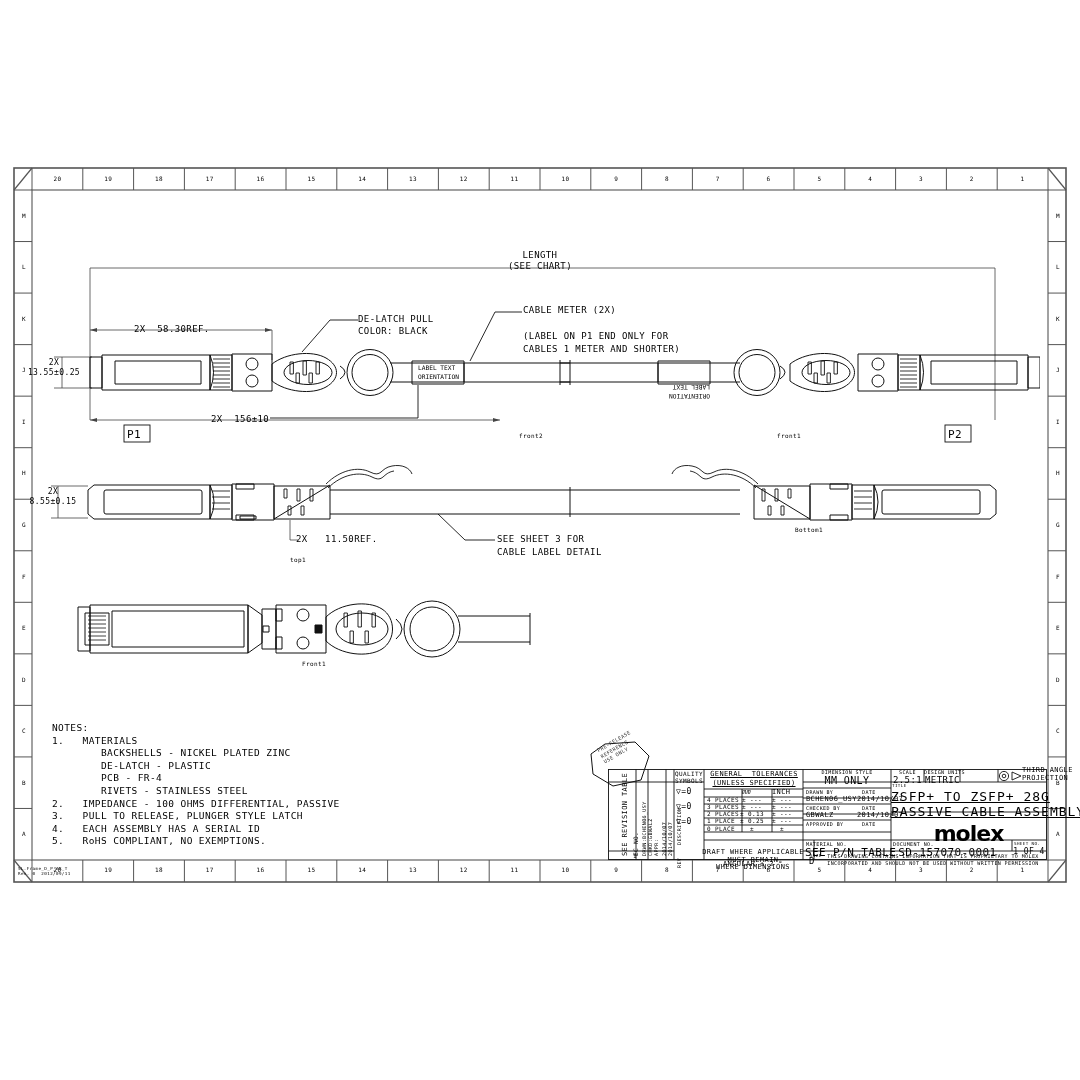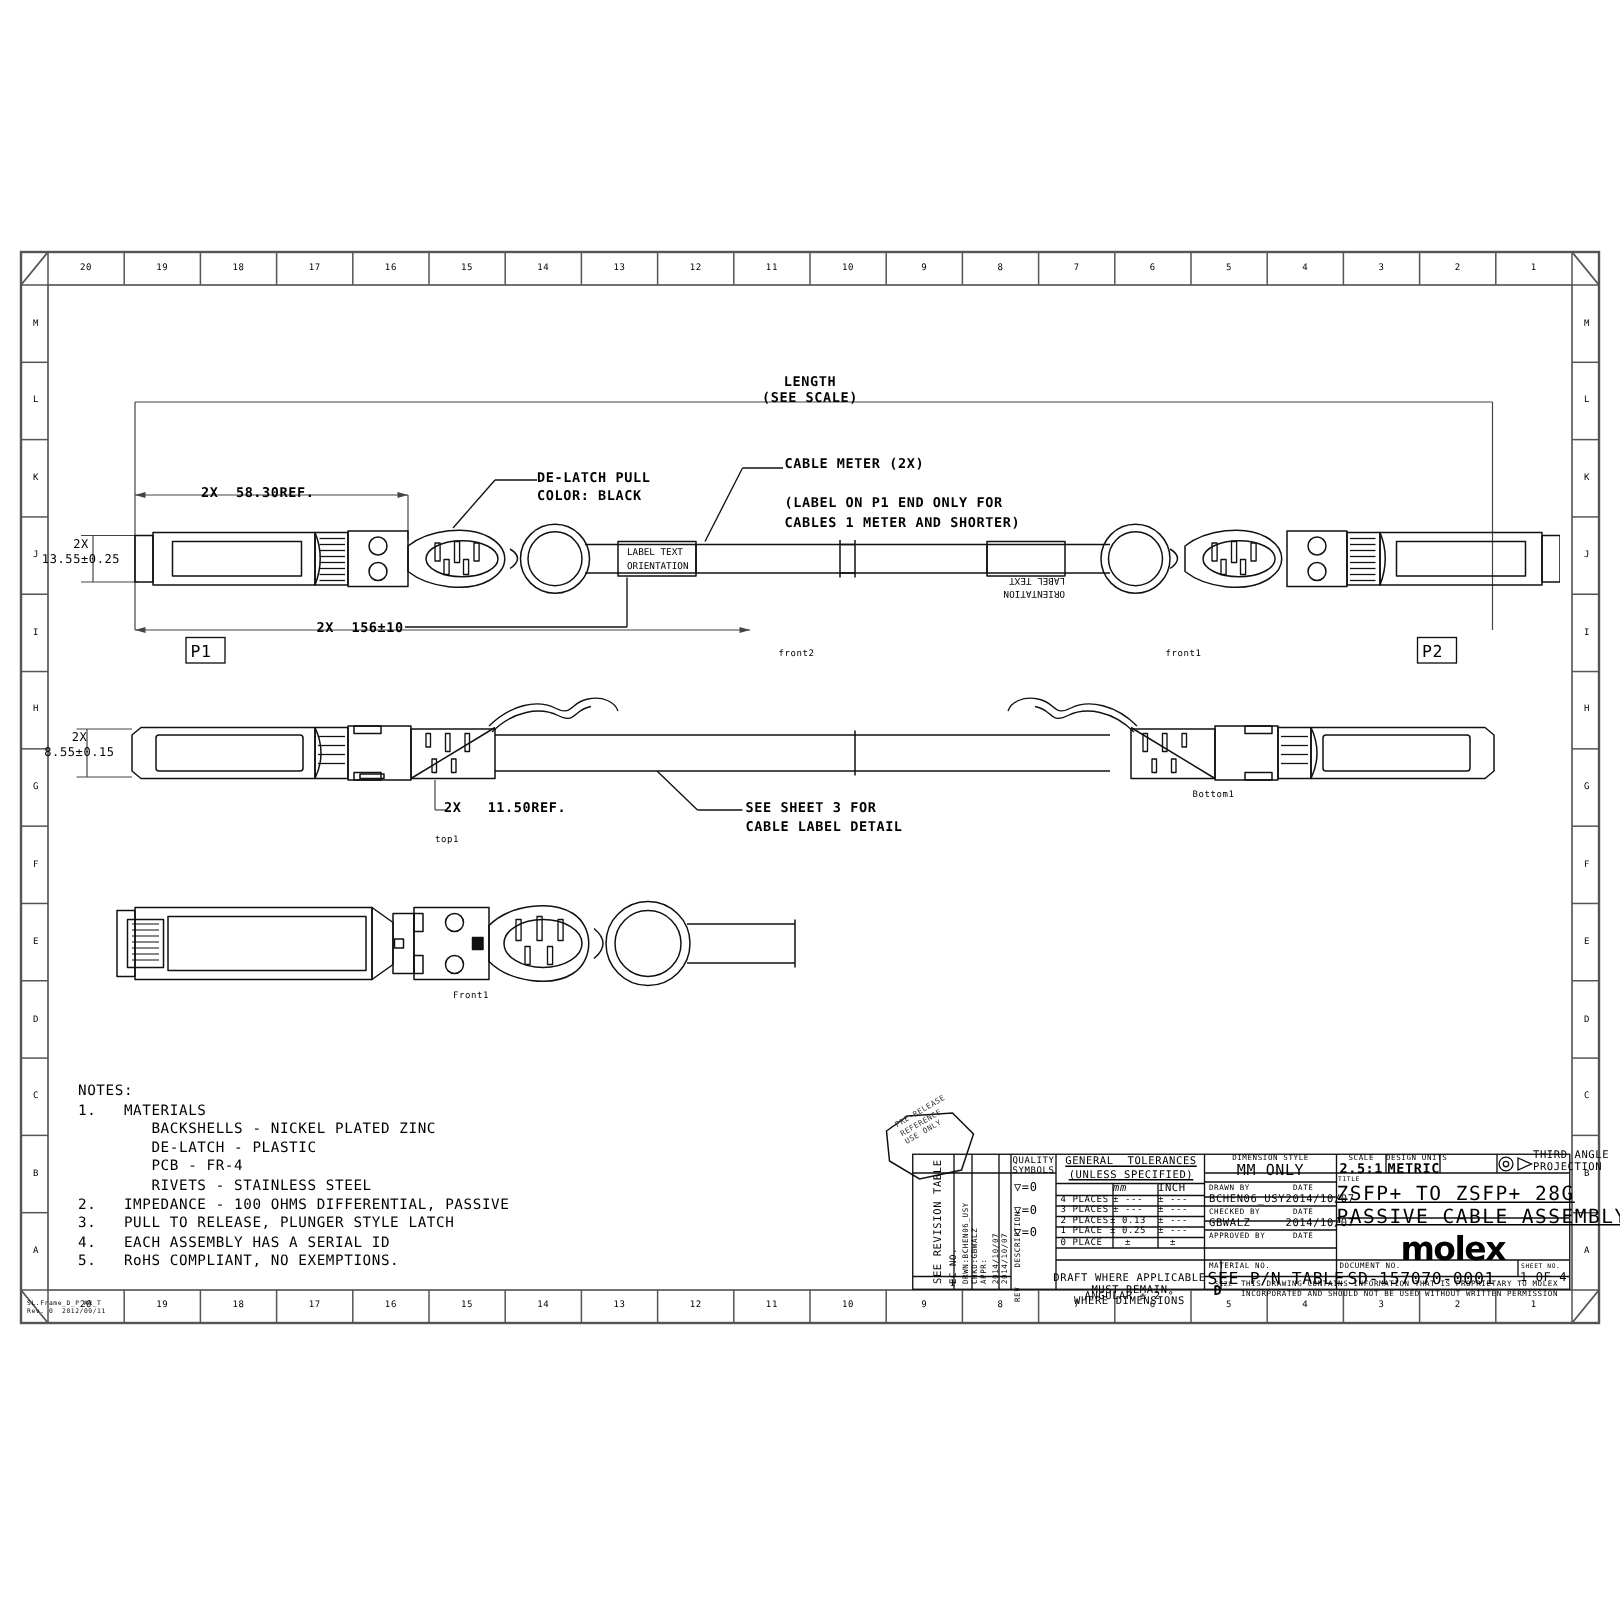--- a/index.html
+++ b/index.html
@@ -4,21 +4,21 @@
 <style>
   html,body{margin:0;padding:0;background:#ffffff;}
   body{width:1080px;height:1080px;font-family:"DejaVu Sans Mono",monospace;color:#1a1a1a;}
   #sheet{position:relative;width:1080px;height:1080px;overflow:hidden;background:#fff;}
   .abs{position:absolute;}
   svg{display:block;}
   .txt{position:absolute;white-space:pre;font-family:"DejaVu Sans Mono",monospace;color:#000;letter-spacing:.4px;}
   .t6{font-size:6px;}
   .t7{font-size:7px;}
   .t8{font-size:8px;}
-  .t9{font-size:9px;font-weight:bold;}
+  .t9{font-size:9px;}
   .t10{font-size:10px;}
   .t11{font-size:11px;}
   .t5{font-size:5px;}
   .t4{font-size:4.2px;}
   .ctr{text-align:center;}
   .vert{transform-origin:0 0;}
   .molex{font-family:"DejaVu Sans",sans-serif;font-weight:bold;font-size:22px;letter-spacing:-1px;}
   .ttl{font-size:13px;letter-spacing:1px;text-decoration:underline;}
   .notes{font-size:9.5px;line-height:12.6px;}
 </style>
@@ -297,21 +297,21 @@
       <line x1="430" y1="121" x2="455" y2="72"></line>
         <line x1="455" y1="72" x2="482" y2="72"></line>
       <line x1="230" y1="178" x2="378" y2="178"></line>
         <line x1="378" y1="178" x2="378" y2="145"></line>
     </g>
 
     <rect x="84" y="185" width="26" height="17" fill="none" stroke="#111" stroke-width=".9"></rect>
     <rect x="905" y="185" width="26" height="17" fill="none" stroke="#111" stroke-width=".9"></rect>
   </svg>
 
-  <div class="txt t9 ctr" style="left:470px;top:250px;width:140px;line-height:11px;"><span>LENGTH</span><br><span>(SEE SCALE)</span></div>
+  <div class="txt t9 ctr" style="left:470px;top:250px;width:140px;line-height:11px;"><span>LENGTH</span><br><span>(SEE CHART)</span></div>
   <div class="txt t9" style="left:358px;top:313px;line-height:12px;"><span>DE-LATCH PULL</span><br><span>COLOR: BLACK</span></div>
   <div class="txt t9" style="left:523px;top:304px;line-height:13px;"><span>CABLE METER (2X)</span><br><br><span>(LABEL ON P1 END ONLY FOR</span><br><span>CABLES 1 METER AND SHORTER)</span></div>
   <div class="txt t9" style="left:134px;top:324px;"><span>2X  58.30REF.</span></div>
   <div class="txt t9" style="left:211px;top:414px;"><span>2X  156±10</span></div>
   <div class="txt t8 ctr" style="left:24px;top:358px;width:60px;line-height:10px;"><span>2X</span><br><span>13.55±0.25</span></div>
   <div class="txt t11" style="left:127px;top:428px;"><span>P1</span></div>
   <div class="txt t11" style="left:948px;top:428px;"><span>P2</span></div>
   <div class="txt t6" style="left:519px;top:432px;"><span>front2</span></div>
   <div class="txt t6" style="left:777px;top:432px;"><span>front1</span></div>
 

